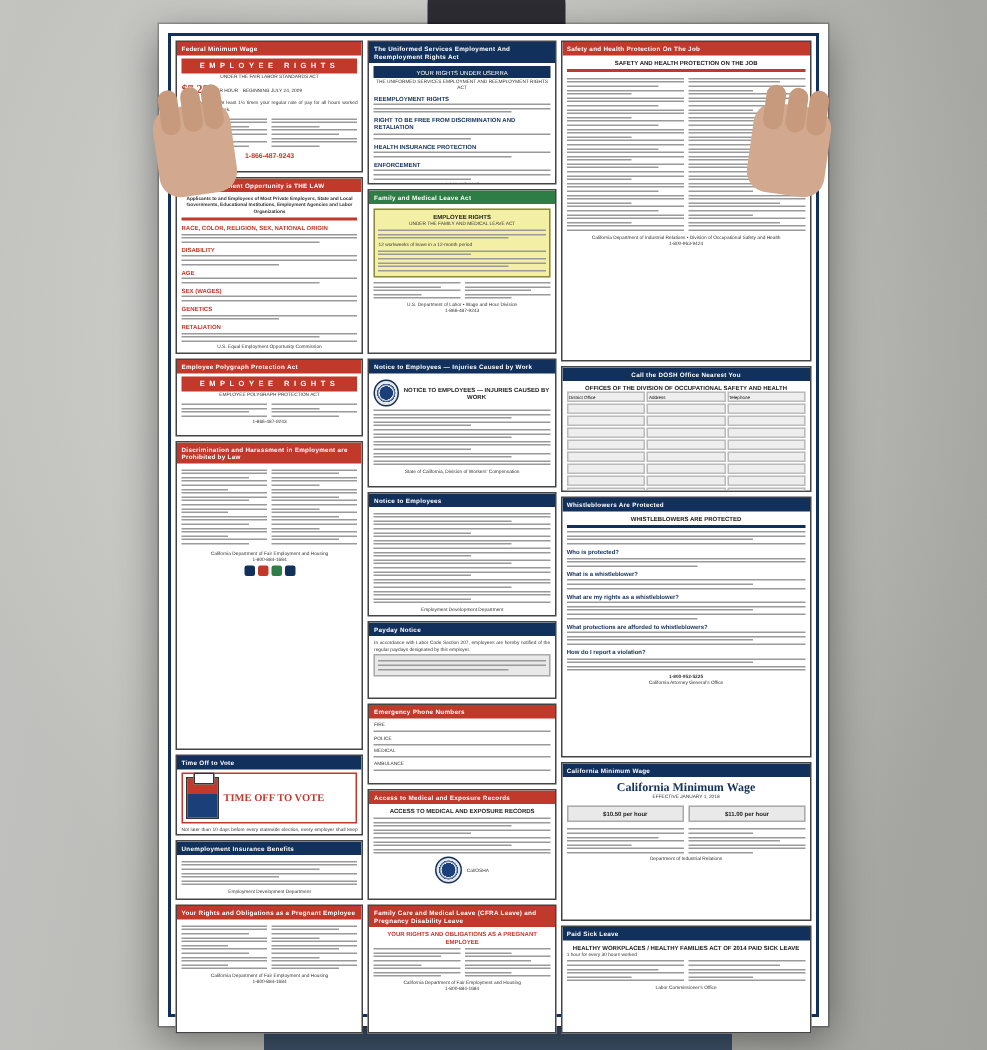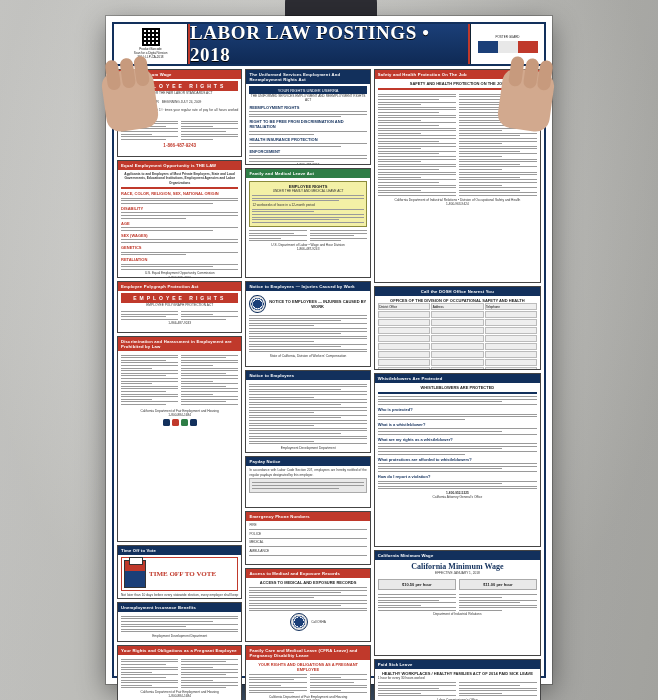--- a/index.html
+++ b/index.html
@@ -171,33 +171,20 @@
     <div class="torso"></div>
     <div class="shirt"></div>
     <div class="arm-l"></div>
     <div class="arm-r"></div>
     <div class="jeans"></div>
   </div>
 
   <div class="poster">
     <div class="poster-inner">
 
-      <div class="phead">
-        <div class="lbox">
-          <div class="qr"></div>
-          <div>Product Barcode</div>
-          <div>Scan for a Digital Version</div>
-          <div>SKU: LLP-CA-2018</div>
-        </div>
-        <div class="title">LABOR LAW POSTINGS • 2018</div>
-        <div class="rbox">
-          <div>POSTER GUARD</div>
-          <div class="flagstrip"></div>
-        </div>
-      </div>
 
       <div class="pbody">
 
         <div class="col c1">
 
           <div class="note" style="flex:0 0 88px">
             <div class="nh">Federal Minimum Wage</div>
             <div class="nb">
               <div class="emp-rights">EMPLOYEE RIGHTS</div>
               <div class="tiny" style="text-align:center">UNDER THE FAIR LABOR STANDARDS ACT</div>

